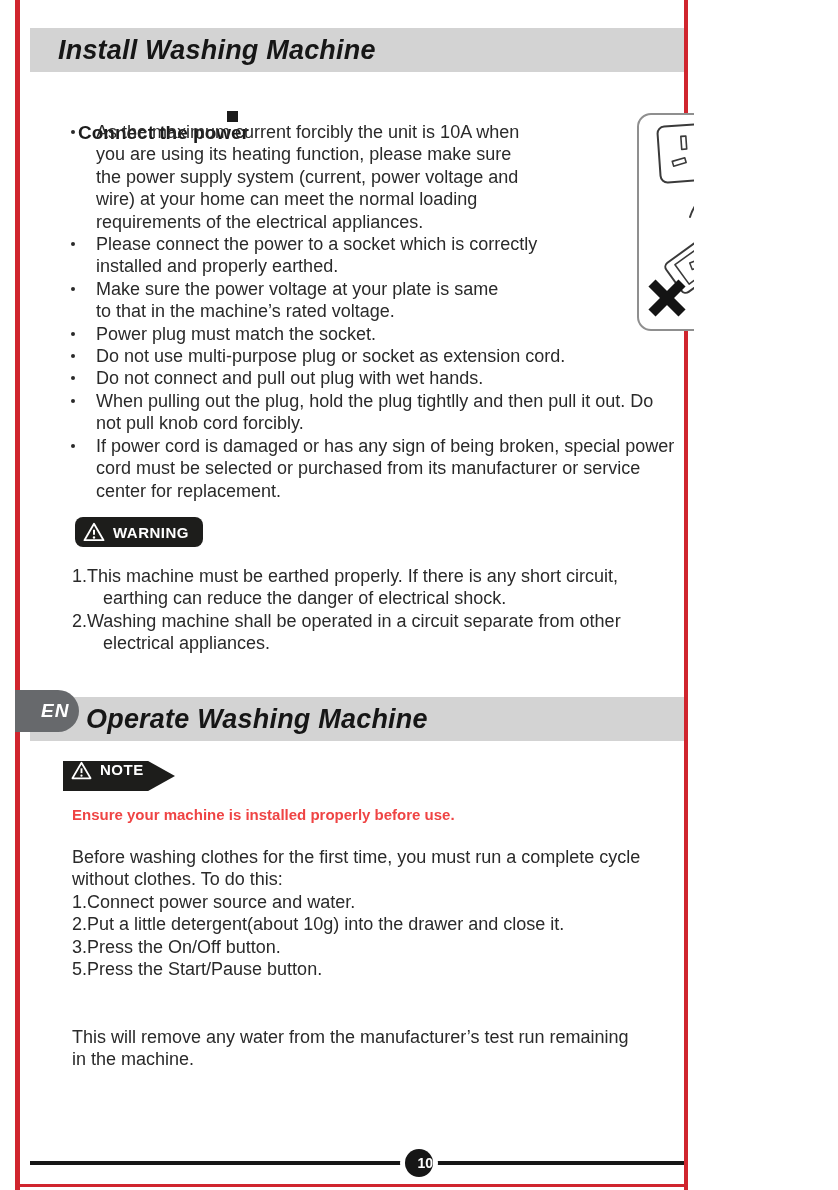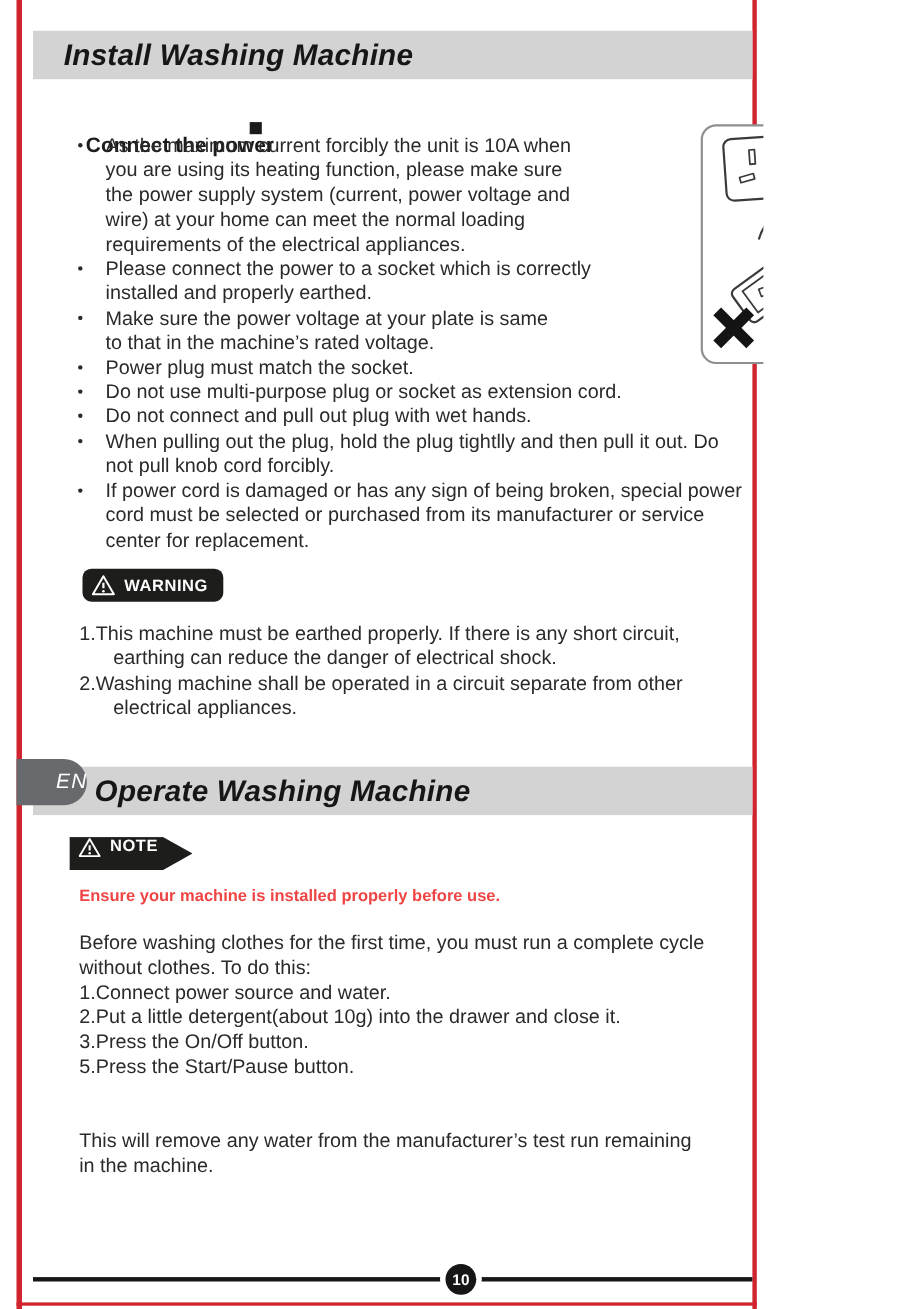--- a/index.html
+++ b/index.html
@@ -18,22 +18,22 @@
     font-style:italic;font-weight:bold;font-size:27px;color:#161616;
     line-height:44px;white-space:nowrap;letter-spacing:.2px;
   }
   .banner1{top:28px;}
   .banner1 .title{padding-left:28px;}
   .banner2{top:697px;}
   .banner2 .title{padding-left:56px;}
   
   .en-tab{
     position:absolute;left:15px;top:690px;width:64px;height:42px;background:#67696c;
-    border-radius:0 21px 21px 0;z-index:3;color:#fff;font-style:italic;font-weight:normal;
-    font-size:19px;display:flex;align-items:center;padding-left:36px;box-sizing:border-box;
+    border-radius:0 21px 21px 0;z-index:3;color:#fff;font-style:italic;font-weight:bold;
+    font-size:19px;display:flex;align-items:center;padding-left:26px;box-sizing:border-box;
     letter-spacing:1px;
   }
   
   .sub-heading{position:absolute;left:78px;top:106px;display:flex;align-items:flex-end;flex-direction:column;}
   .sq-bullet{width:11px;height:11px;background:#1c1c1c;margin-top:5px;margin-right:11px;flex:none;}
   .sub-heading .txt{font-weight:bold;font-size:19px;color:#1c1c1c;}
   
   .bodytxt{font-size:18px;line-height:22.4px;color:#2a2a2a;}
   .line{display:block;}
   
@@ -66,21 +66,21 @@
   
   .ensure{position:absolute;left:72px;top:806px;font-weight:bold;font-size:15px;color:#ef4444;}
   .intro{position:absolute;left:72px;top:846px;width:700px;}
   .steps{position:absolute;left:72px;top:891px;margin:0;padding:0;list-style:none;}
   .outro{position:absolute;left:72px;top:1026px;width:650px;}
   
   .footer-line{position:absolute;left:30px;right:10px;top:1161px;height:4px;background:#161616;}
   .page-num{
     position:absolute;left:405px;top:1149px;width:28px;height:28px;border-radius:50%;
     background:#161616;color:#fff;font-weight:bold;font-size:14px;display:flex;
-    align-items:center;justify-content:center;box-shadow:0 0 0 5px #fff;z-index:2;
+    align-items:center;justify-content:flex-end;box-shadow:0 0 0 5px #fff;z-index:2;
   }
   svg{display:block;}
 </style>
 </head>
 <body>
 
 <div class="page">
 
   <div class="red-v red-left"></div>
   <div class="red-v red-right"></div>

